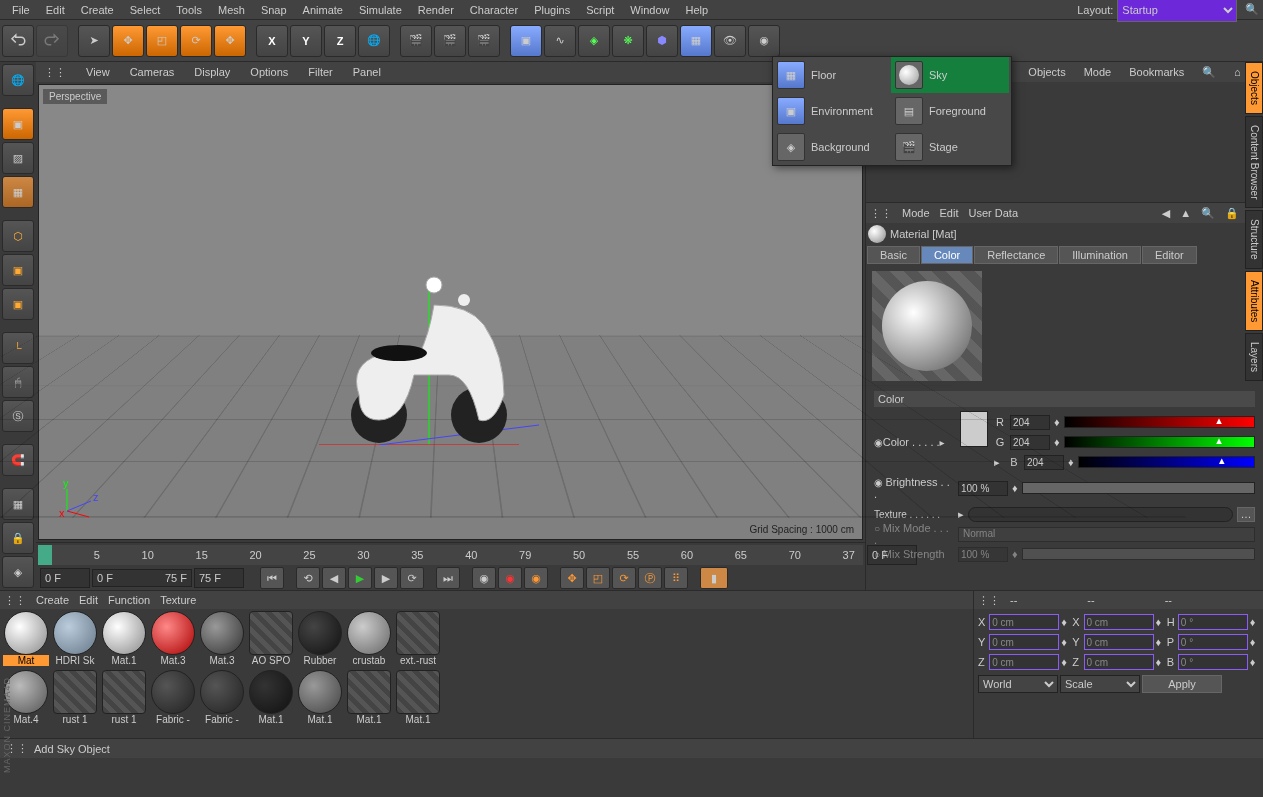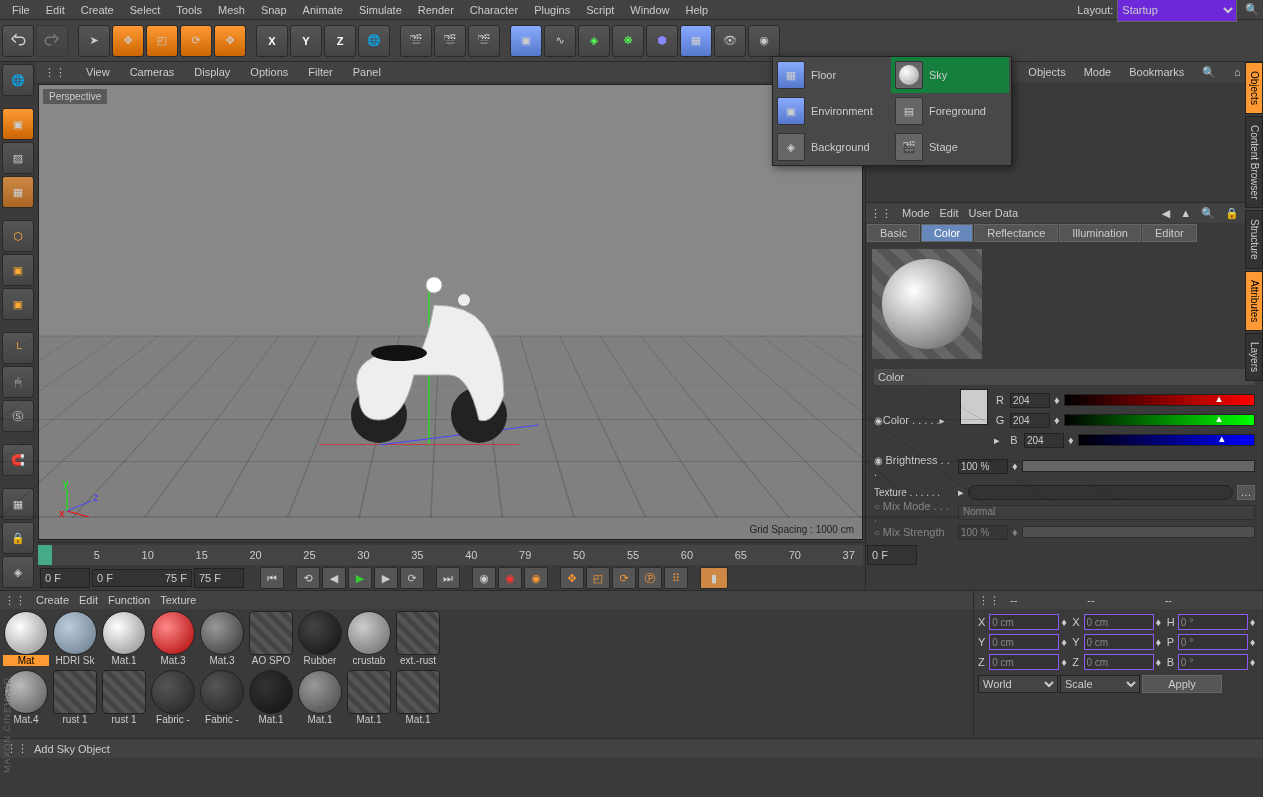--- a/index.html
+++ b/index.html
@@ -297,20 +297,24 @@
       <div class="attr-menu">
         <span>⋮⋮</span>
         <span>Mode</span>
         <span>Edit</span>
         <span>User Data</span>
         <span style="margin-left:auto">◀</span>
         <span>▲</span>
         <span>🔍</span>
         <span>🔒</span>
         <span>▣</span>
+      </div>
+      <div class="attr-title">
+        <div class="attr-ball"></div>
+        <span>Material [Mat]</span>
       </div>
       <div class="tab-row">
         <div class="tab">Basic</div>
         <div class="tab active">Color</div>
         <div class="tab">Reflectance</div>
         <div class="tab">Illumination</div>
         <div class="tab">Editor</div>
       </div>
       <div class="preview-ball">
           <div class="ball"></div>

